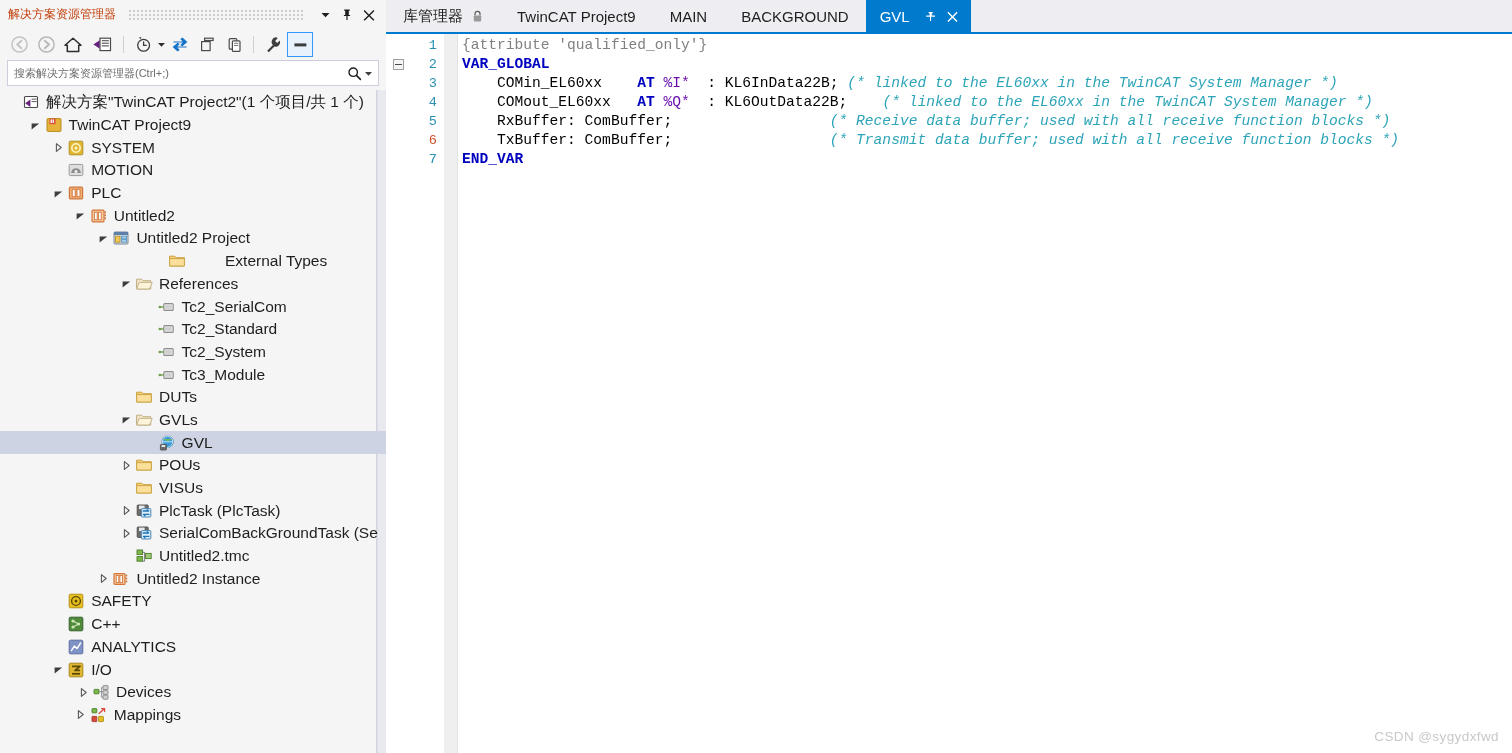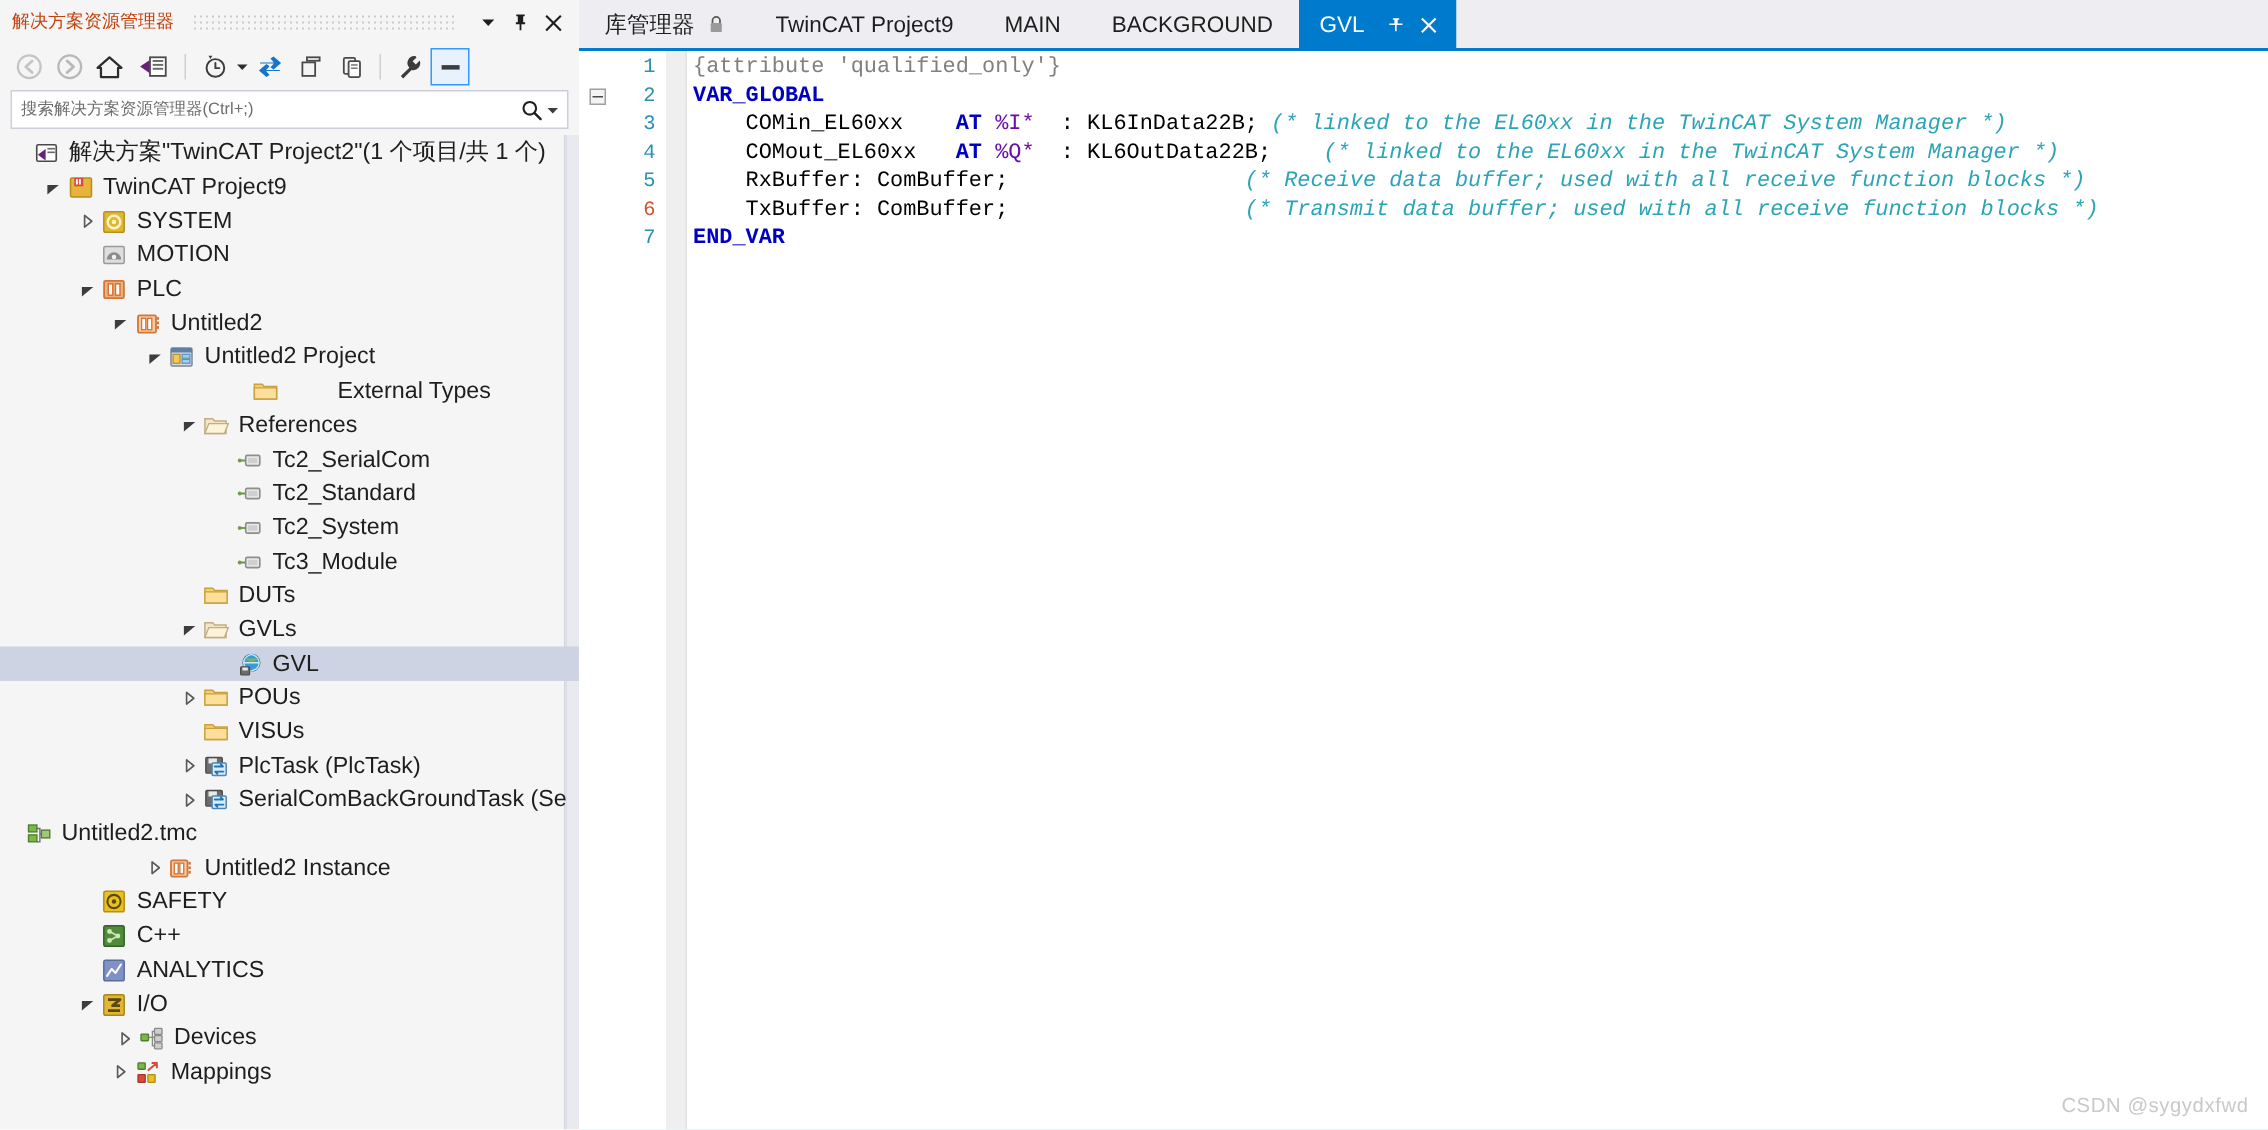--- a/index.html
+++ b/index.html
@@ -662,21 +662,21 @@
           <div class="icon-slot">
             <svg width="18" height="18" viewBox="0 0 18 18">
               <rect x="2.2" y="3" width="11" height="10.4" rx=".8" fill="#6d6d6d" stroke="#4c4c4c" stroke-width=".9"></rect>
               <rect x="4" y="3.6" width="5.6" height="3.4" fill="#e8e8e8"></rect>
               <rect x="6.4" y="6.6" width="9.4" height="8.4" rx=".8" fill="#d9ecf8" stroke="#4a86b8" stroke-width="1"></rect>
               <path d="M8.2 9 h5.4 l-1.4-1.4 M13.9 12.4 h-5.4 l1.4 1.4" fill="none" stroke="#1f74b8" stroke-width="1.3" stroke-linecap="round" stroke-linejoin="round"></path>
             </svg>
           </div>
           <div class="row-label">SerialComBackGroundTask (Se</div>
         </div>
-        <div class="row" style="">
+        <div class="row" style="padding-left: 118px;">
           <div class="twisty"></div>
           <div class="icon-slot">
             <svg width="18" height="18" viewBox="0 0 18 18">
               <rect x="2" y="3" width="5.6" height="4.6" fill="#7ab84a" stroke="#4e7e2b" stroke-width=".9"></rect>
               <rect x="2" y="9.6" width="5.6" height="4.6" fill="#7ab84a" stroke="#4e7e2b" stroke-width=".9"></rect>
               <rect x="10.6" y="6.4" width="5.6" height="5.2" fill="#9fc97a" stroke="#4e7e2b" stroke-width=".9"></rect>
               <path d="M7.6 5.3 h2 v8.9 h-2 M9.6 9 h1" stroke="#6d6d6d" stroke-width=".9" fill="none"></path>
             </svg>
           </div>
           <div class="row-label">Untitled2.tmc</div>

